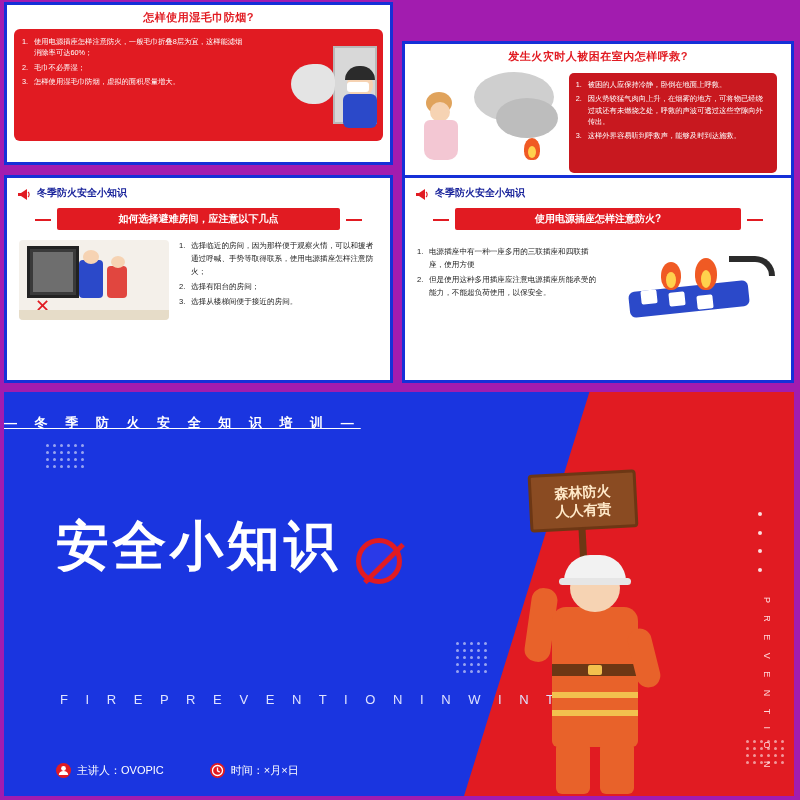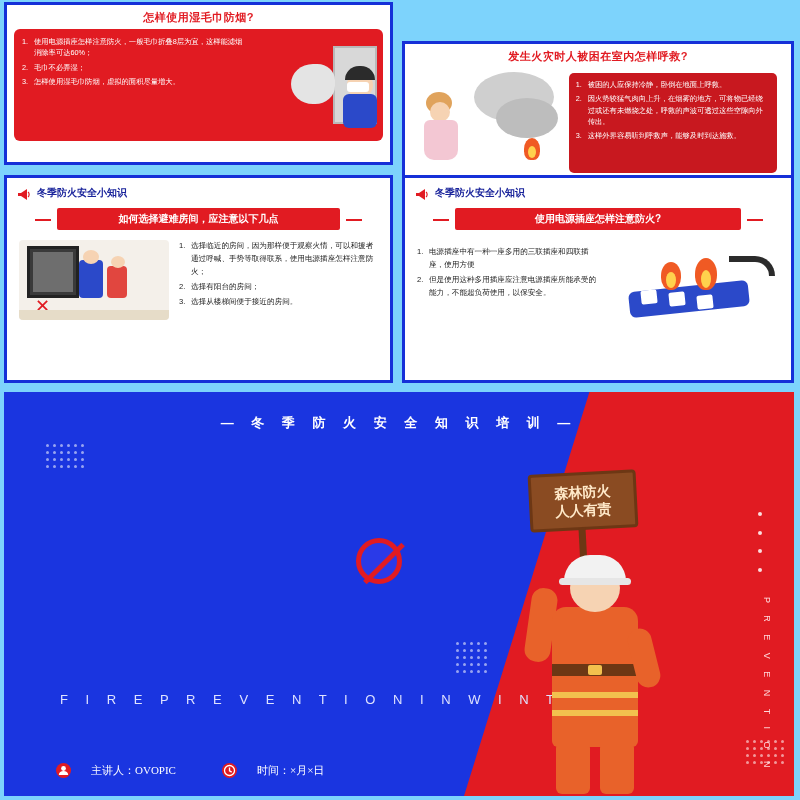--- a/index.html
+++ b/index.html
@@ -2,21 +2,21 @@
 <html><head>
 <meta charset="utf-8">
 <style>
   * { box-sizing: border-box; margin: 0; padding: 0; }
   html, body {
     width: 800px; height: 800px;
     font-family: "Liberation Sans", sans-serif;
     background: #ffffff;
     overflow: hidden;
   }
-  .page { position: relative; width: 800px; height: 800px; background: #7dd3fc; }
+  .page { position: relative; width: 800px; height: 800px; background: #a21caf; }
 
   
   .slide {
     position: absolute;
     background: #ffffff;
     border: 3px solid #1530d8;
   }
   .s1 { left: 4px;   top: 2px;   width: 389px; height: 163px; }
   .s2 { left: 402px; top: 2px;   width: 392px; height: 163px; margin-top: 39px; }
   .s3 { left: 4px;   top: 175px; width: 389px; height: 208px; }
@@ -122,25 +122,26 @@
   }
   .hero-red {
     position: absolute;
     right: 0; top: 0;
     width: 330px; height: 404px;
     background: #e11b22;
     clip-path: polygon(38% 0, 100% 0, 100% 100%, 0% 100%);
   }
   .hero-top-line {
     position: absolute; top: 22px; left: 0; width: 100%;
-    text-align: center;
+    text-align: left;
     color: #ffffff;
     font-size: 13px;
     letter-spacing: 7px;
     font-weight: bold;
+    text-decoration: underline;
   }
   .hero-title {
     position: absolute;
     left: 52px; top: 118px;
     color: #ffffff;
     font-size: 53px;
     font-weight: bold;
     letter-spacing: 4px;
     line-height: 1.35;
   }
@@ -192,21 +193,21 @@
     display: flex; flex-direction: column; justify-content: space-between;
   }
   .vert-dot-line i { width: 4px; height: 4px; border-radius: 50%; background: #ffffff; opacity: .85; }
 
   .footer-row {
     position: absolute;
     left: 52px; bottom: 18px;
     display: flex; gap: 46px; align-items: center;
     color: #ffffff; font-size: 11px;
   }
-  .footer-item { display: flex; align-items: center; gap: 20px; font-family: Liberation Serif, serif; }
+  .footer-item { display: flex; align-items: center; gap: 6px; }
   .circ-icon {
     width: 15px; height: 15px; border-radius: 50%;
     background: #e11b22; position: relative; flex: none;
   }
   .circ-icon.red2 { background: #e11b22; }
   .sign-board {
     position: absolute; left: 525px; top: 80px;
     width: 108px; height: 58px;
     background: #8a4b22;
     border: 3px solid #6d3714;
@@ -496,20 +497,21 @@
         <i></i>
         <i></i>
         <i></i>
         <i></i>
         <i></i>
     </div>
 
     <div class="hero-top-line">— 冬 季 防 火 安 全 知 识 培 训 —</div>
 
     <div class="hero-title">
+      <div>安全小知识</div>
     </div>
     <div class="no-fire-badge"></div>
     <div class="hero-sub">F I R E   P R E V E N T I O N   I N   W I N T E R</div>
 
     <div class="sign-board">
       <span>森林防火</span>
       <span>人人有责</span>
     </div>
     <div class="sign-pole"></div>
     <div class="arm-l"></div>

